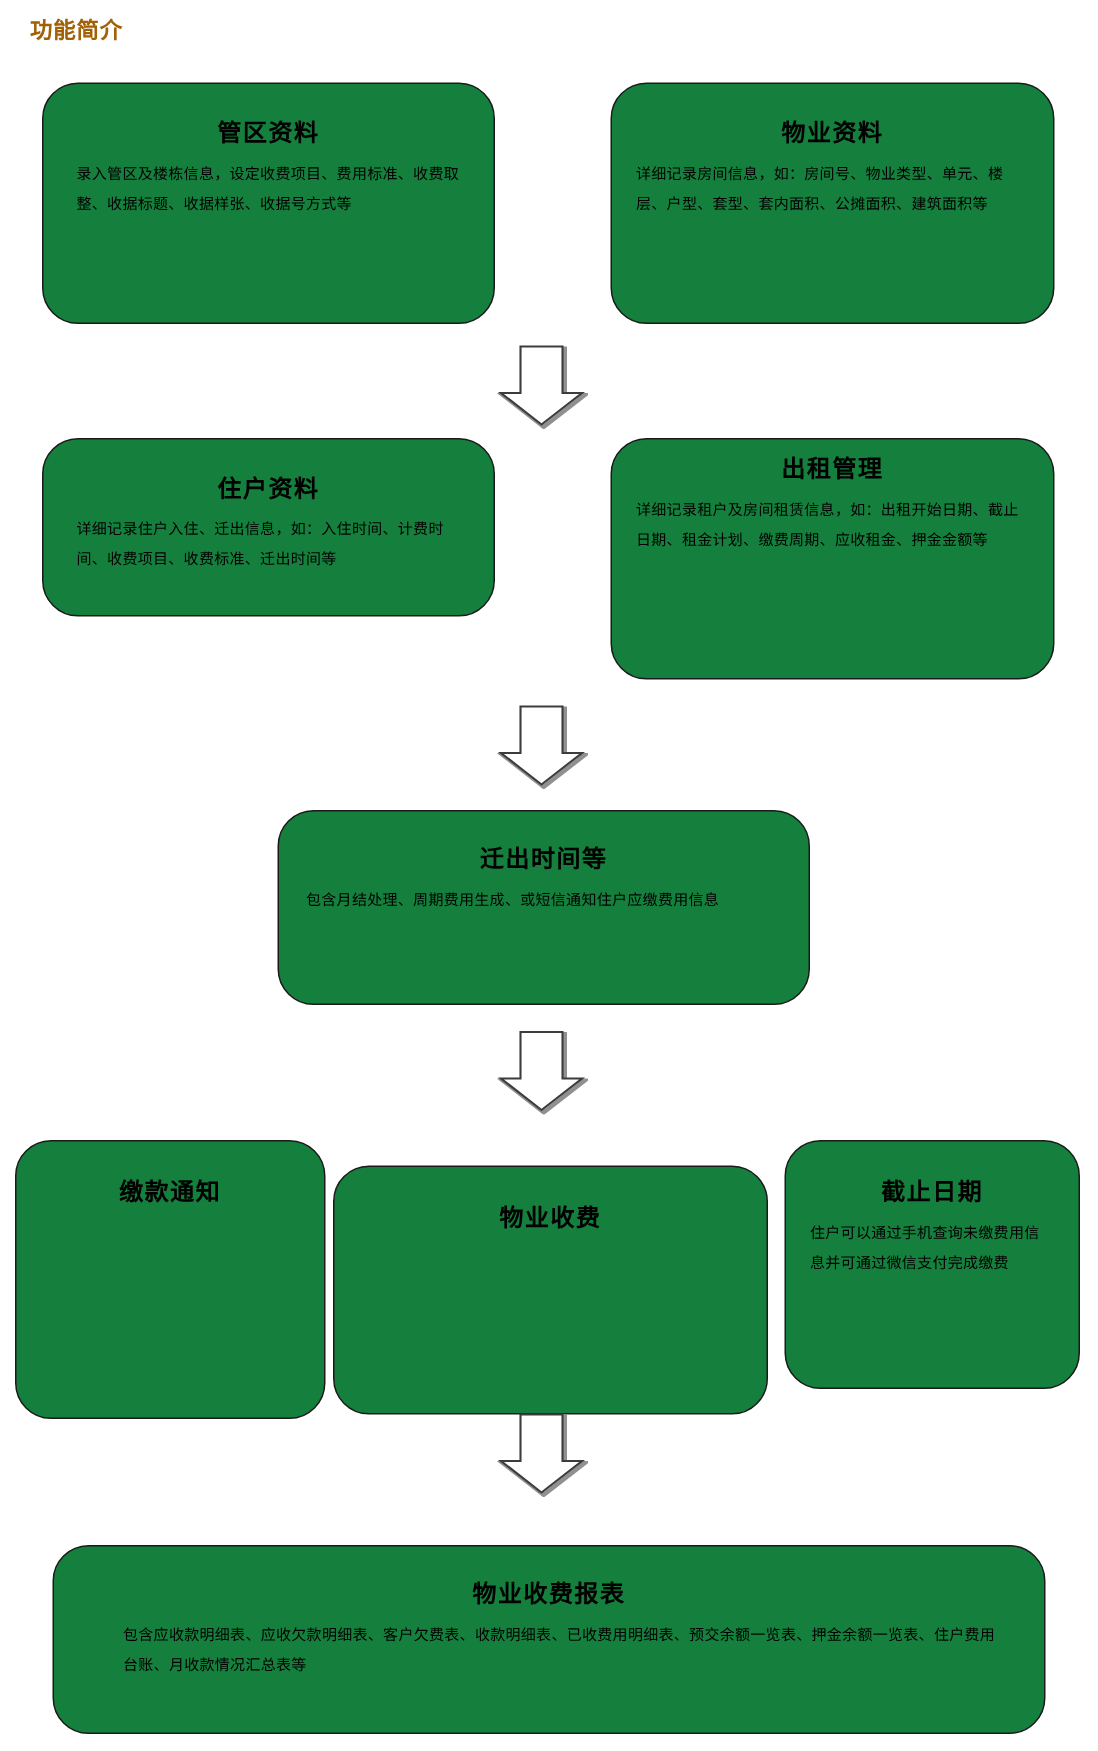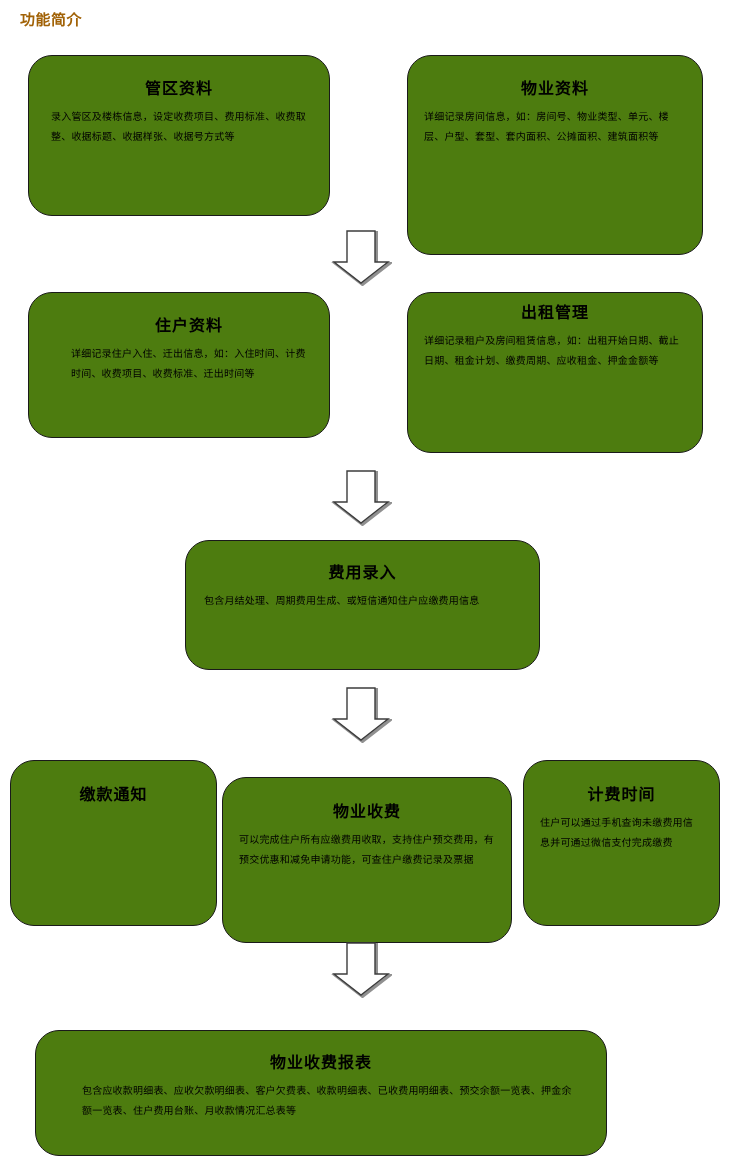--- a/index.html
+++ b/index.html
@@ -27,21 +27,21 @@
     letter-spacing: 0.5px;
     white-space: nowrap;
   }
 
   
   .node {
     position: absolute;
     box-sizing: border-box;
     border: 1px solid #1a1a1a;
     border-radius: 24px;
-    background: #4d7c0f;
+    background: #15803d;
     padding: 0;
     overflow: hidden;
     font-family: Liberation Serif, serif;
   }
   .node-title {
     display: block;
     text-align: center;
     font-size: 16px;
     font-weight: bold;
     color: #000000;
@@ -53,28 +53,28 @@
     font-size: 10px;
     color: #000000;
     line-height: 1.95;
     letter-spacing: 0.2px;
     text-align: left;
     word-break: break-all;
   }
 
   
   #node-district   { left: 28px;  top: 55px;   width: 302px; height: 161px; }
-  #node-property   { left: 407px; top: 55px;   width: 296px; height: 200px; }
-  #node-resident   { left: 28px;  top: 292px;  width: 302px; height: 146px; padding-left: 20px; }
+  #node-property   { left: 407px; top: 55px;   width: 296px; height: 161px; }
+  #node-resident   { left: 28px;  top: 292px;  width: 302px; height: 119px; }
   #node-rental     { left: 407px; top: 292px;  width: 296px; height: 161px; }
   #node-feeentry   { left: 185px; top: 540px;  width: 355px; height: 130px; }
-  #node-notice     { left: 10px;  top: 760px;  width: 207px; height: 166px; }
+  #node-notice     { left: 10px;  top: 760px;  width: 207px; height: 186px; }
   #node-charging   { left: 222px; top: 760px;  width: 290px; height: 166px; margin-top: 17px; }
   #node-mobilepay  { left: 523px; top: 760px;  width: 197px; height: 166px; }
-  #node-report     { left: 35px;  top: 1030px; width: 572px; height: 126px; }
+  #node-report     { left: 35px;  top: 1030px; width: 662px; height: 126px; }
 
   
   #node-district  .node-title { margin-top: 19px; }
   #node-district  .node-body  { margin: 8px 22px 0 22px; }
 
   #node-property  .node-title { margin-top: 19px; }
   #node-property  .node-body  { margin: 8px 16px 0 16px; }
 
   #node-resident  .node-title { margin-top: 19px; }
   #node-resident  .node-body  { margin: 8px 22px 0 22px; }
@@ -143,42 +143,41 @@
 </div>
 
 <div class="arrow" id="arrow-2">
   <svg viewBox="0 0 62 58" xmlns="http://www.w3.org/2000/svg">
     <path d="M17 3 L45 3 L45 34 L58 34 L31 55 L4 34 L17 34 Z" fill="none" stroke="#909090" stroke-width="3" transform="translate(1.5,1.5)"></path>
     <path d="M17 3 L45 3 L45 34 L58 34 L31 55 L4 34 L17 34 Z" fill="#ffffff" stroke="#3c3c3c" stroke-width="1.4"></path>
   </svg>
 </div>
 
 <div class="node" id="node-feeentry">
-  <span class="node-title">费用录入</span>
+  <span class="node-title">迁出时间等</span>
   <span class="node-body">包含月结处理、周期费用生成、或短信通知住户应缴费用信息</span>
 </div>
 
 <div class="arrow" id="arrow-3">
   <svg viewBox="0 0 62 58" xmlns="http://www.w3.org/2000/svg">
     <path d="M17 3 L45 3 L45 34 L58 34 L31 55 L4 34 L17 34 Z" fill="none" stroke="#909090" stroke-width="3" transform="translate(1.5,1.5)"></path>
     <path d="M17 3 L45 3 L45 34 L58 34 L31 55 L4 34 L17 34 Z" fill="#ffffff" stroke="#3c3c3c" stroke-width="1.4"></path>
   </svg>
 </div>
 
 <div class="node" id="node-notice">
   <span class="node-title">缴款通知</span>
 </div>
 
 <div class="node" id="node-charging">
   <span class="node-title">物业收费</span>
-  <span class="node-body">可以完成住户所有应缴费用收取，支持住户预交费用，有预交优惠和减免申请功能，可查住户缴费记录及票据</span>
 </div>
 
 <div class="node" id="node-mobilepay">
-  <span class="node-title">计费时间</span>
+  <span class="node-title">截止日期</span>
   <span class="node-body">住户可以通过手机查询未缴费用信息并可通过微信支付完成缴费</span>
 </div>
 
 <div class="arrow" id="arrow-4">
   <svg viewBox="0 0 62 58" xmlns="http://www.w3.org/2000/svg">
     <path d="M17 3 L45 3 L45 34 L58 34 L31 55 L4 34 L17 34 Z" fill="none" stroke="#909090" stroke-width="3" transform="translate(1.5,1.5)"></path>
     <path d="M17 3 L45 3 L45 34 L58 34 L31 55 L4 34 L17 34 Z" fill="#ffffff" stroke="#3c3c3c" stroke-width="1.4"></path>
   </svg>
 </div>
 

